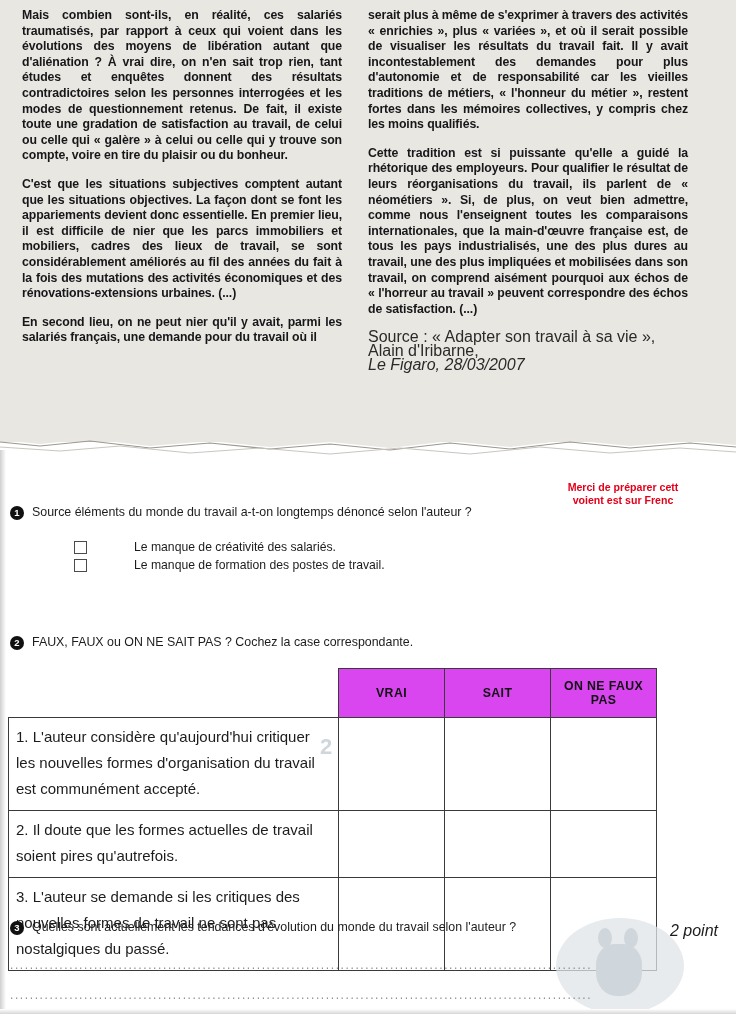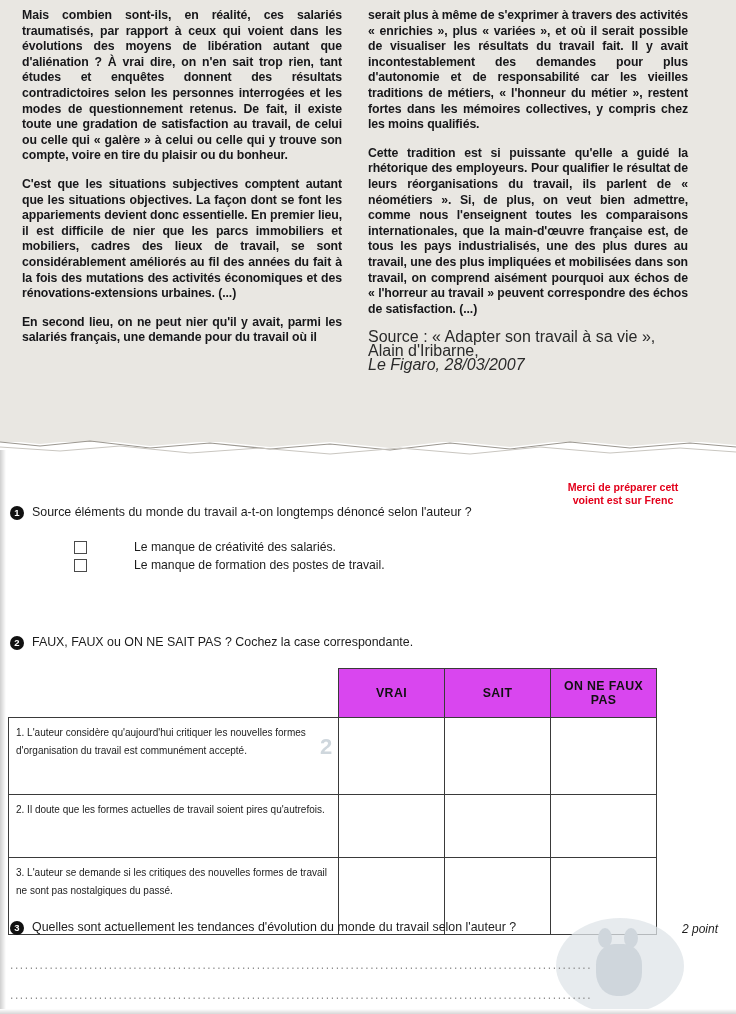--- a/index.html
+++ b/index.html
@@ -154,37 +154,37 @@
     vertical-align: middle;
     color: #111;
     letter-spacing: 0.4px;
   }
   .tbl thead th.blank {
     background: transparent;
     border: none;
   }
   .tbl tbody td.stmt {
     padding: 6px 8px 8px 7px;
-    font-size: 10px;
-    line-height: 18px;
+    font-size: 15px;
+    line-height: 26px;
     color: #1c1c1c;
   }
   .tbl tbody td.cell {
     background: #fff;
   }
   .row1 td { height: 62px; }
   .row2 td { height: 48px; }
   .row3 td { height: 62px; margin-left: 26px; }
 
   
   .points {
     position: absolute;
     top: 922px;
     right: 18px;
-    font-size: 12px;
+    font-size: 16px;
     font-style: italic;
     color: #1c1c1c;
   }
 
   
   .dots {
     position: absolute;
     left: 10px;
     width: 580px;
     font-size: 12px;

